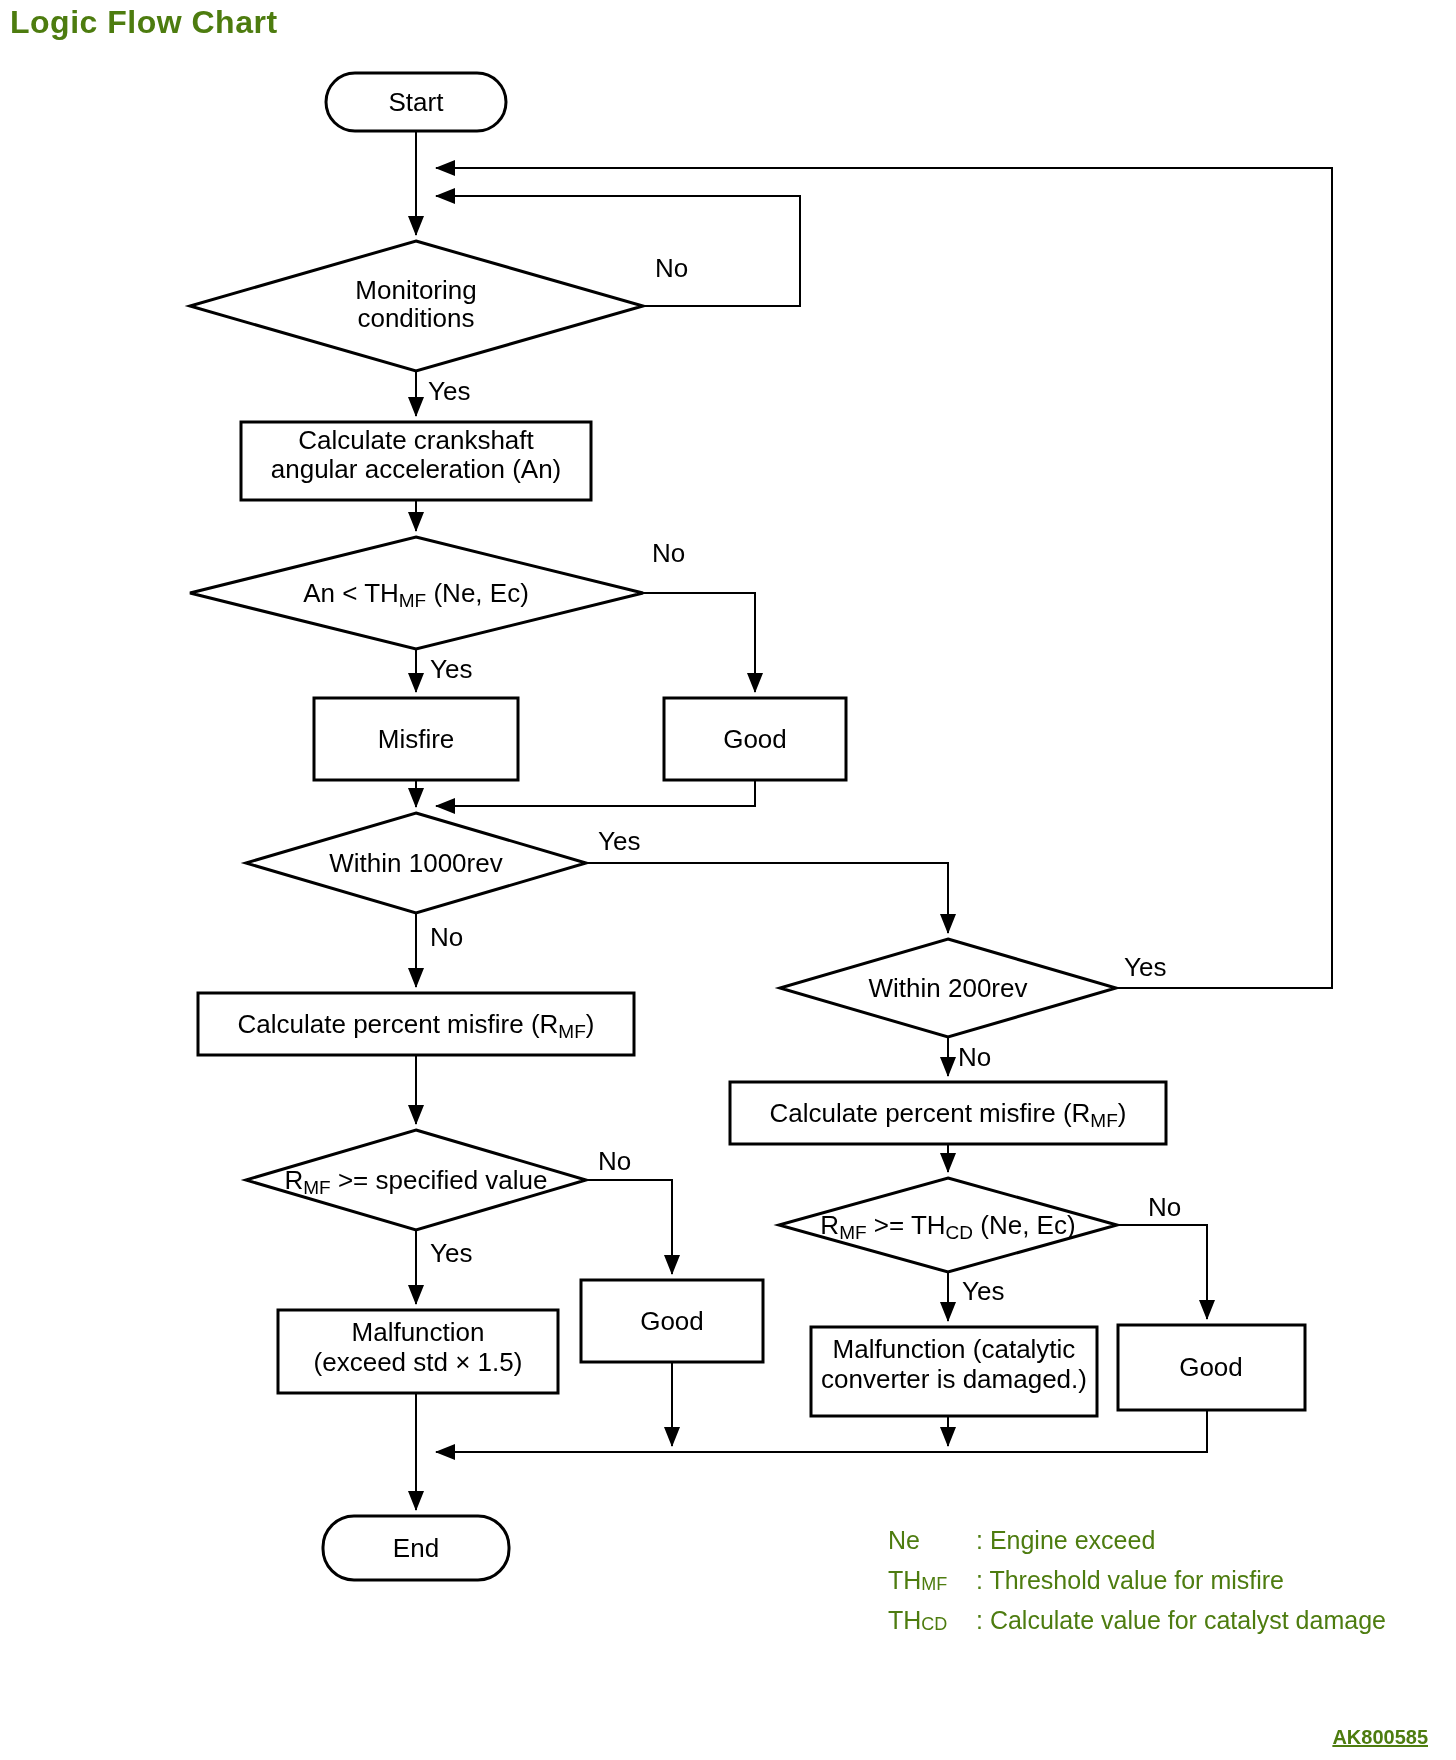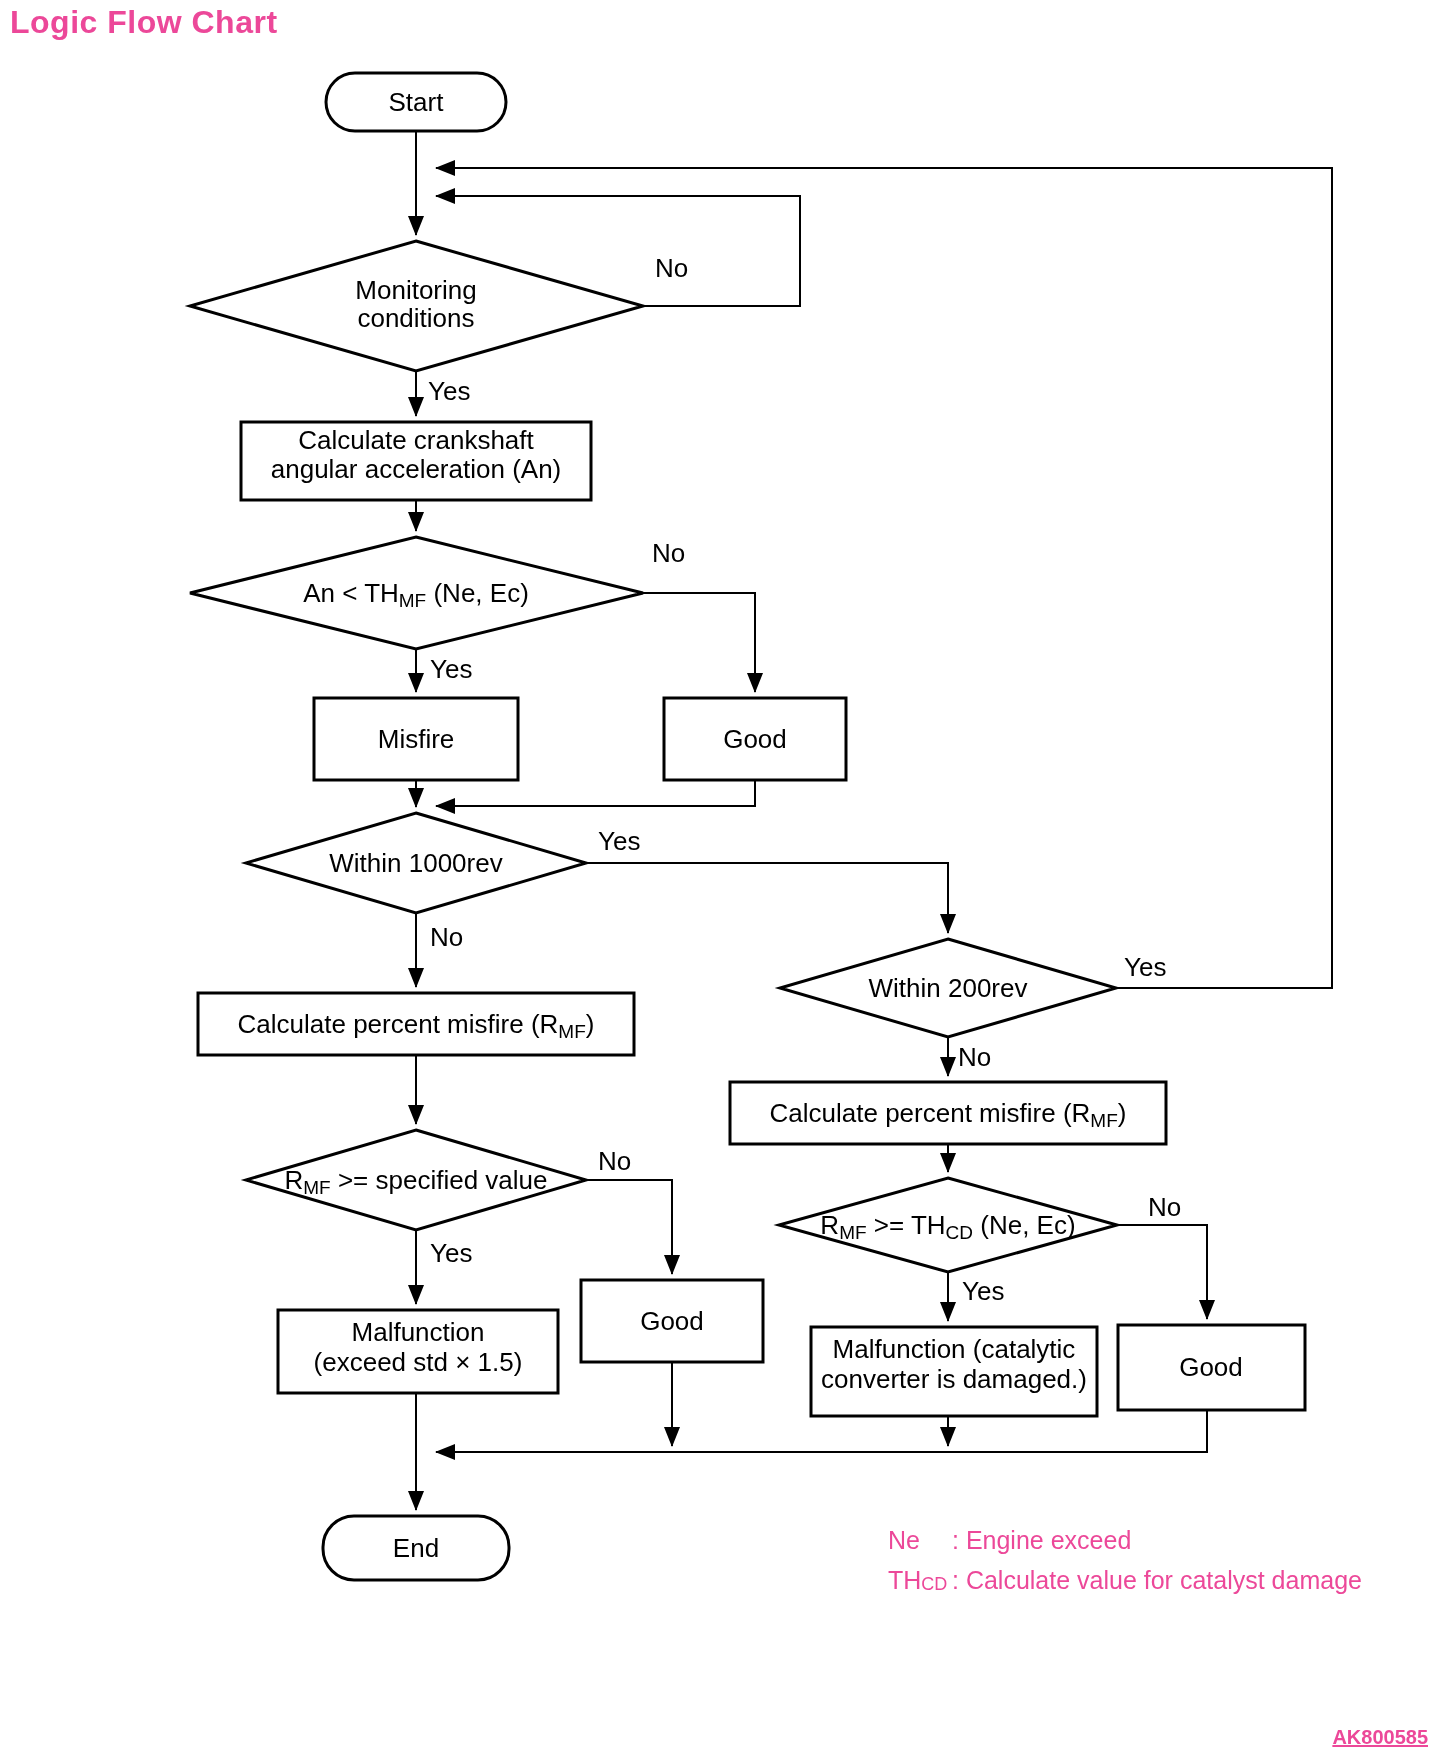--- a/index.html
+++ b/index.html
@@ -1,42 +1,42 @@
 <!DOCTYPE html>
 <html><head>
 <meta charset="utf-8">
 <style>
   html,body{margin:0;padding:0;background:#fff;}
   .page{
     position:relative;
     width:1456px;height:1760px;
     background:#fff;
     font-family:"Liberation Sans","DejaVu Sans",sans-serif;
-    color:#ec4899;
+    color:#4d7c0f;
     overflow:hidden;
   }
   .title{
     position:absolute;left:10px;top:4px;
     font-size:32px;font-weight:bold;letter-spacing:0.5px;
   }
   svg.flow{position:absolute;left:0;top:0;}
   svg.flow .shape{fill:#fff;stroke:#000;stroke-width:3px;}
   svg.flow .edge{fill:none;stroke:#000;stroke-width:2px;}
   svg.flow text{
     font-family:"Liberation Sans","DejaVu Sans",sans-serif;
     font-size:26px;fill:#000;
   }
   svg.flow text.node-label{text-anchor:middle;}
   svg.flow text.edge-label{text-anchor:start;}
   svg.flow tspan.sub{font-size:19px;}
   .legend{
     position:absolute;left:888px;top:1522px;
     font-size:25px;line-height:37px;
   }
-  .legend-row{display:flex;}
+  .legend-row{display:flex;gap:24px;}
   .legend-term{display:inline-block;width:64px;flex:0 0 64px;}
   .legend-term sub{font-size:0.72em;vertical-align:baseline;position:relative;top:1px;}
   .footer{
     position:absolute;right:28px;top:1726px;
     font-size:20px;font-weight:bold;text-decoration:underline;
   }
 </style>
 </head>
 <body>
 
@@ -142,20 +142,24 @@
     <text class="edge-label" x="1148" y="1216">No</text>
     <text class="edge-label" x="962" y="1300">Yes</text>
   </svg>
 
   <div class="legend">
     <div class="legend-row">
       <span class="legend-term"><span>Ne</span><sub></sub></span>
       <span class="legend-desc">: Engine exceed</span>
     </div>
     <div class="legend-row">
+      <span class="legend-term"><span>TH</span><sub>MF</sub></span>
+      <span class="legend-desc">: Threshold value for misfire</span>
+    </div>
+    <div class="legend-row">
       <span class="legend-term"><span>TH</span><sub>CD</sub></span>
       <span class="legend-desc">: Calculate value for catalyst damage</span>
     </div>
   </div>
 
   <div class="footer">AK800585</div>
 
 </div>
 
 </body></html>

